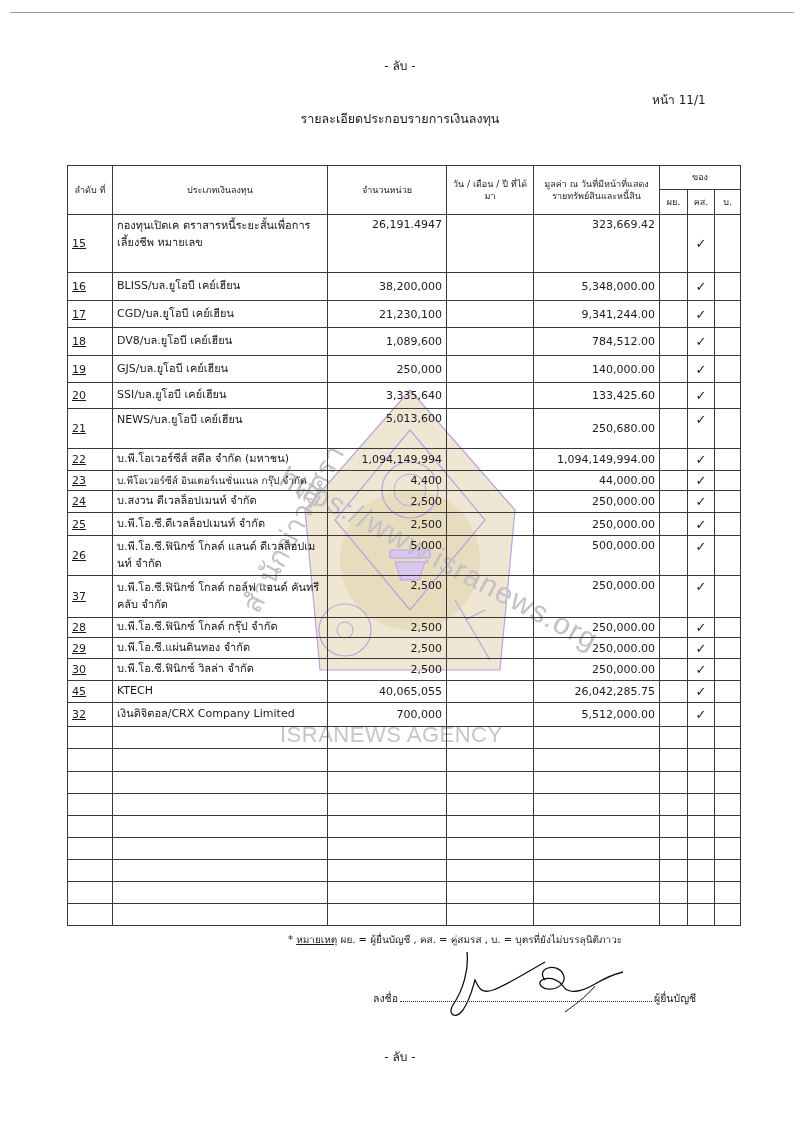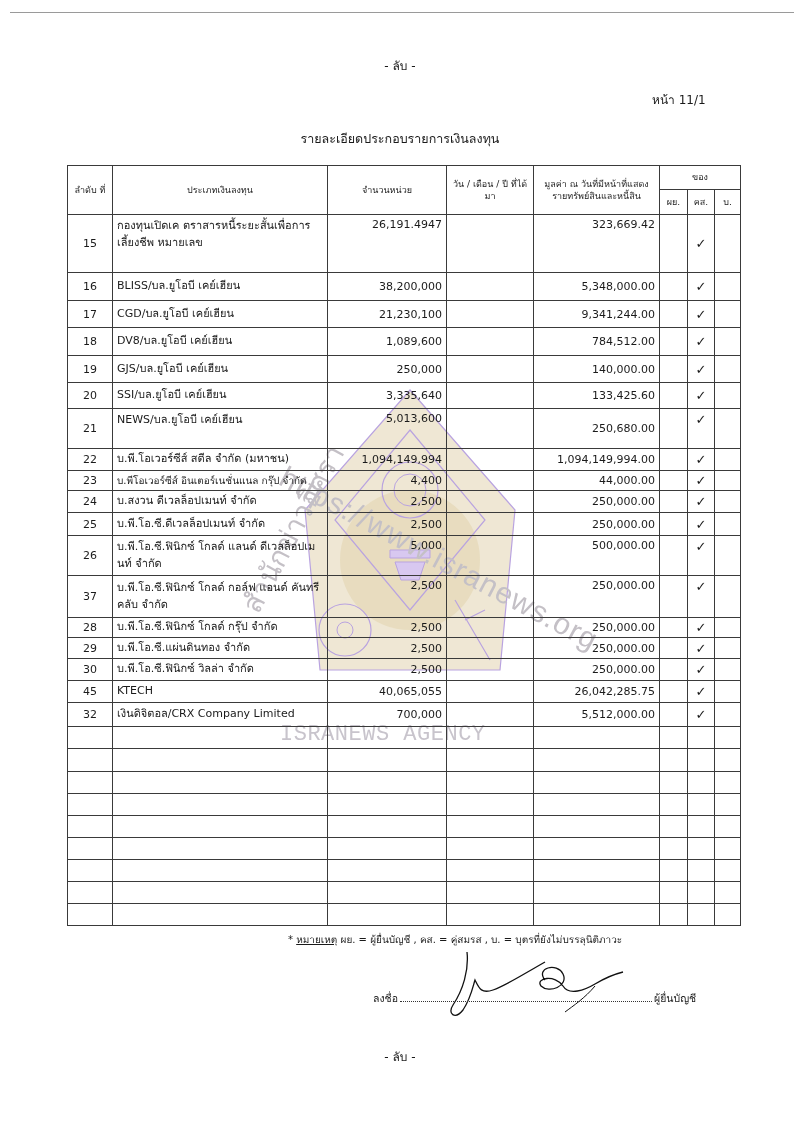--- a/index.html
+++ b/index.html
@@ -3,35 +3,35 @@
 <meta charset="utf-8">
 <style>
   html, body { margin: 0; padding: 0; background: #ffffff; }
   body {
     width: 800px; height: 1132px; position: relative; overflow: hidden;
     font-family: "DejaVu Sans", "Liberation Sans", sans-serif; color: #1a1a1a;
   }
   .top-rule { position: absolute; left: 10px; top: 12px; width: 784px; height: 1px; background: #9a9a9a; }
   .secret-top { position: absolute; top: 56px; left: 0; width: 800px; text-align: center; font-size: 12px; }
   .page-no { position: absolute; top: 90px; left: 652px; font-size: 12px; }
-  .doc-title { position: absolute; top: 109px; left: 0; width: 800px; text-align: center; font-size: 12.5px; margin-top: 20px; }
+  .doc-title { position: absolute; top: 109px; left: 0; width: 800px; text-align: center; font-size: 12.5px; }
 
   .watermark { position: absolute; left: 230px; top: 350px; width: 360px; height: 400px; pointer-events: none; }
   .wm-emblem { position: absolute; left: 55px; top: 20px; width: 250px; height: 330px; }
   .wm-url { position: absolute; left: 60px; top: 110px; font-size: 30px; color: #c4c0c6; transform: rotate(28deg); transform-origin: left top; letter-spacing: 1px; white-space: nowrap; font-family: "Liberation Sans", sans-serif;}
   .wm-thai { position: absolute; left: 0px; top: 250px; font-size: 28px; color: #c4c0c6; transform: rotate(-62deg); transform-origin: left top; white-space: nowrap; }
-  .wm-agency { position: absolute; left: 50px; top: 372px; font-size: 22px; color: #c8c4cc; letter-spacing: 0.5px; white-space: nowrap; font-family: Liberation Mono, monospace; }
+  .wm-agency { position: absolute; left: 50px; top: 372px; font-size: 22px; color: #c8c4cc; letter-spacing: 0.5px; white-space: nowrap; font-family: Liberation Sans, sans-serif; }
 
   table.inv {
     position: absolute; left: 67px; top: 165px; border-collapse: collapse; table-layout: fixed;
     font-size: 11px;
   }
   table.inv td, table.inv th { border: 1px solid #3a3a3a; padding: 0 4px; vertical-align: middle; background: transparent; }
   table.inv th { font-weight: normal; font-size: 9px; text-align: center; line-height: 1.35; }
-  .c-no { text-align: center; }
+  .c-no { text-align: left; text-decoration: underline; }
   .c-type { text-align: left; line-height: 1.5; }
   .c-units { text-align: right; }
   .c-val { text-align: right; }
   .c-chk { text-align: center; padding: 0 !important; }
   .tick { font-size: 13px; }
   .top { vertical-align: top !important; padding-top: 3px !important; }
 
   .note { position: absolute; top: 932px; left: 288px; font-size: 10px; }
   .note u { text-decoration: underline; }
   .sign-row { position: absolute; top: 990px; left: 373px; font-size: 10.5px; display: flex; align-items: baseline; }

